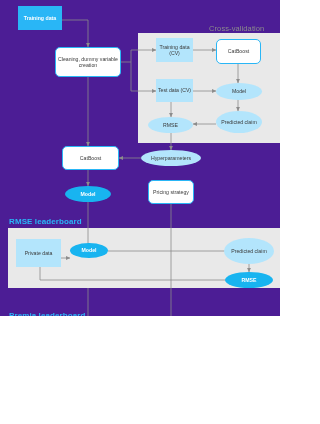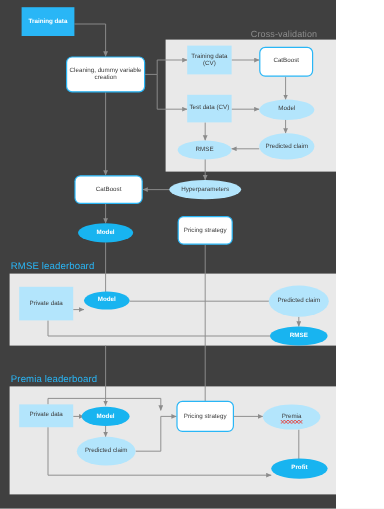--- a/index.html
+++ b/index.html
@@ -3,22 +3,22 @@
 <meta charset="utf-8">
 <style>
   html, body {
     margin: 0;
     padding: 0;
     background: #ffffff;
   }
   #canvas {
     position: relative;
     width: 280px;
-    height: 424px;
-    background: #404040;
+    height: 316px;
+    background: #4c1d95;
     font-family: "Liberation Sans", sans-serif;
     overflow: hidden;
   }
   svg.wires {
     position: absolute;
     left: 0;
     top: 0;
     width: 280px;
     height: 424px;
     pointer-events: none;
@@ -27,21 +27,21 @@
     position: absolute;
     background: #e9e9e9;
   }
   .panel-title {
     position: absolute;
     font-size: 7.5px;
     white-space: nowrap;
     letter-spacing: 0.1px;
   }
   .panel-title.gray { color: #8c8c8c; }
-  .panel-title.cyan { color: #29b6f6; font-weight: normal; font-size: 8px; }
+  .panel-title.cyan { color: #29b6f6; font-weight: bold; font-size: 8px; }
 
   .node {
     position: absolute;
     display: flex;
     align-items: center;
     justify-content: center;
     text-align: center;
     font-size: 5.2px;
     line-height: 1.25;
     box-sizing: border-box;

